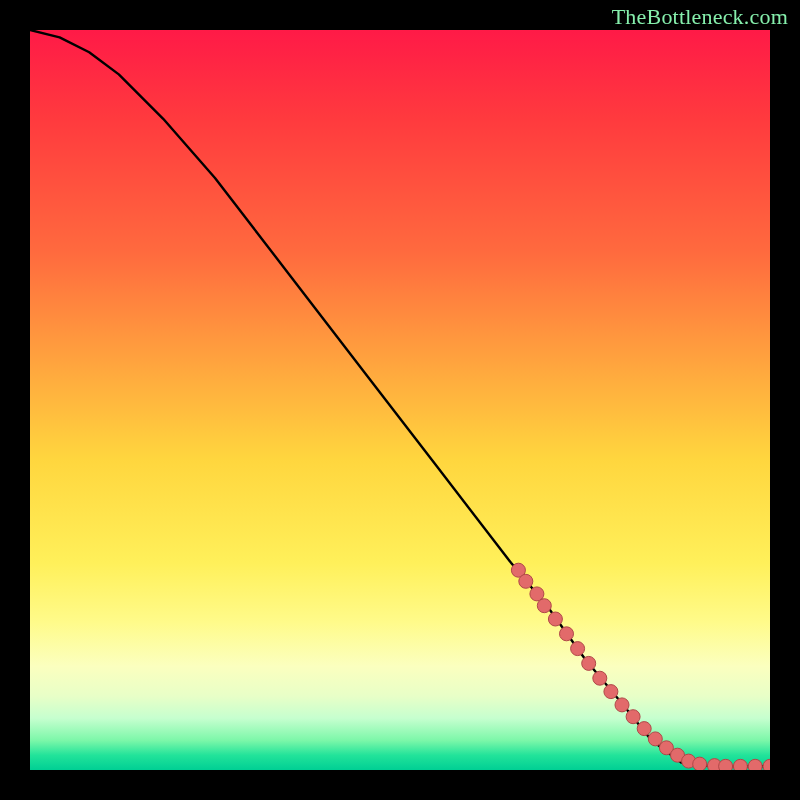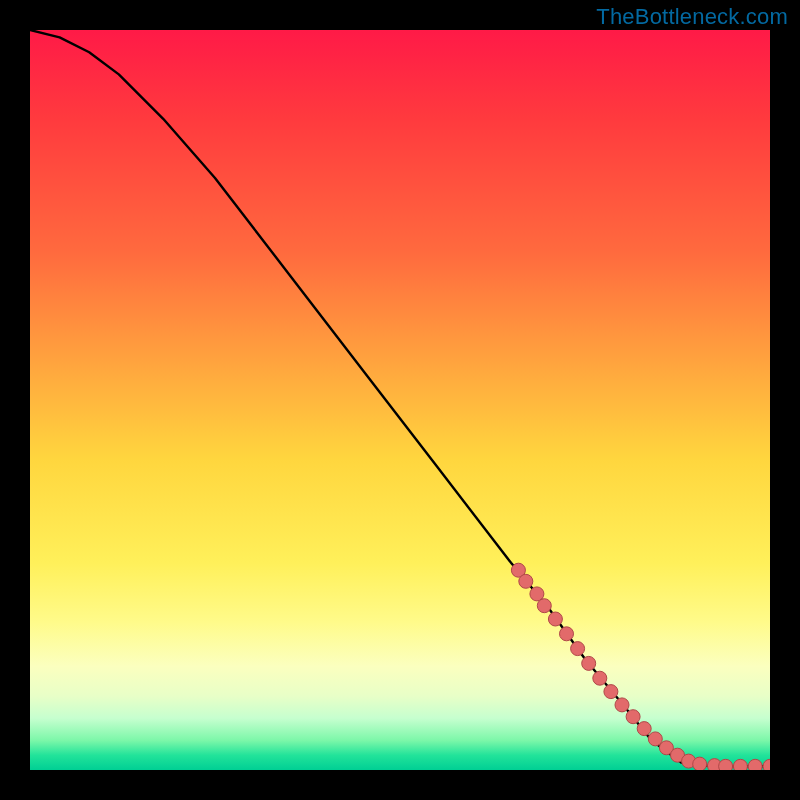--- a/index.html
+++ b/index.html
@@ -13,24 +13,25 @@
   }
   .wrap {
     position: relative;
     width: 800px;
     height: 800px;
   }
   .watermark {
     position: absolute;
     top: 4px;
     right: 12px;
-    color: #0369a1;
+    color: #86efac;
     font-size: 22px;
     font-weight: 500;
     letter-spacing: 0.2px;
+    font-family: Liberation Serif, serif;
   }
   .plot-bg {
     position: absolute;
     left: 30px;
     top: 30px;
     width: 740px;
     height: 740px;
     
     background:
       linear-gradient(to bottom,

